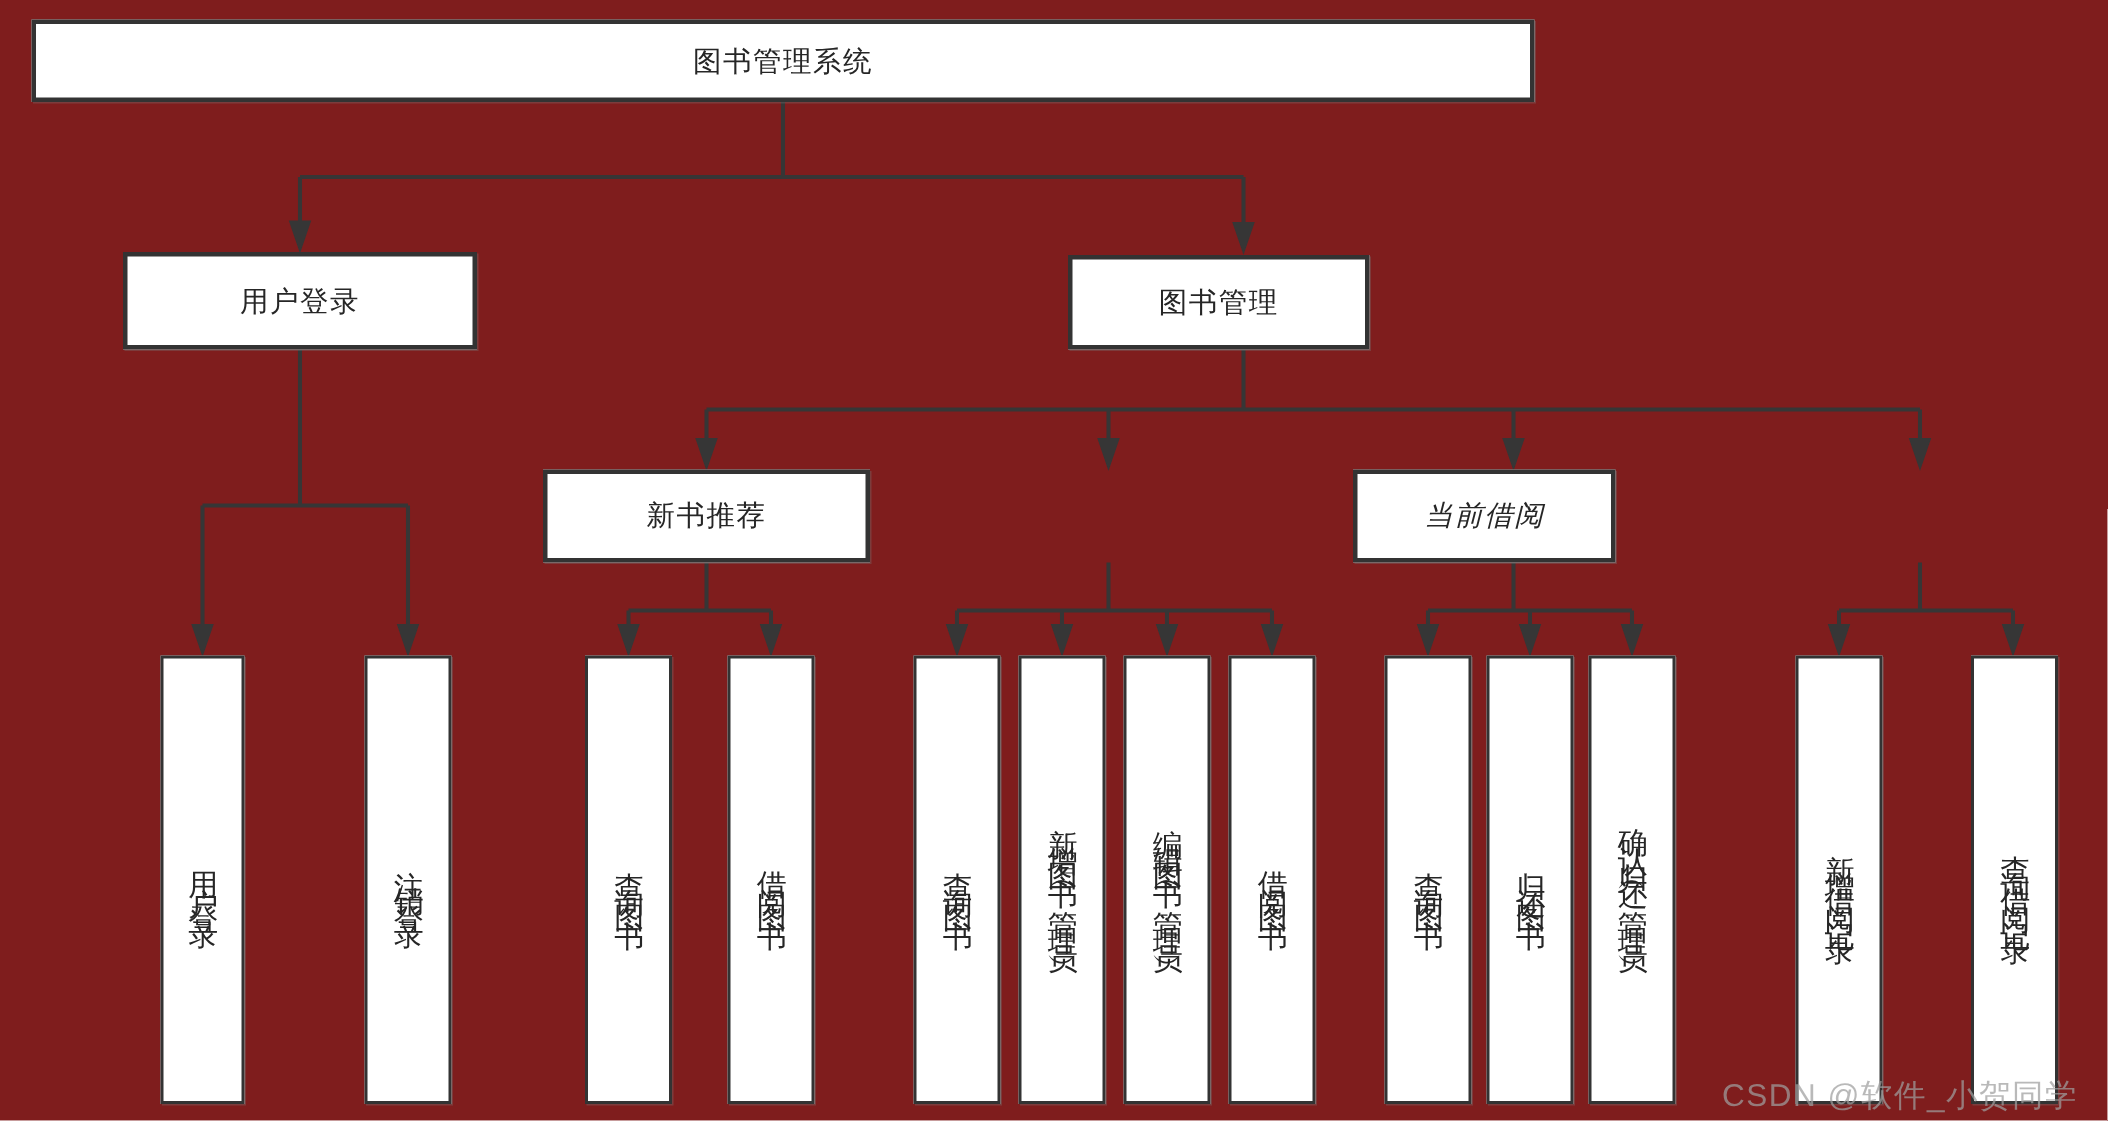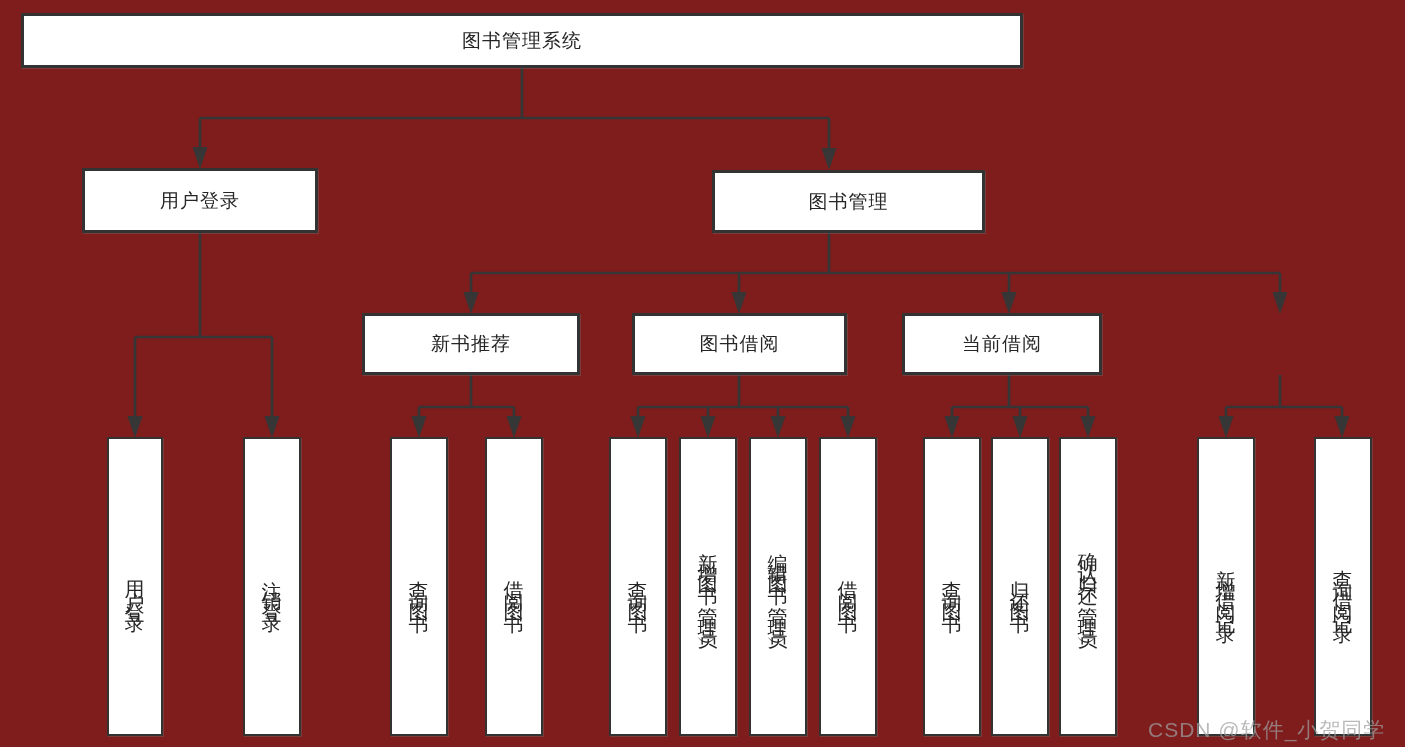--- a/index.html
+++ b/index.html
@@ -87,31 +87,28 @@
     </g>
   </svg>
 
   <div class="hbox" style="left:21px;top:13px;width:1002px;height:55px;">
     <span>图书管理系统</span>
   </div>
 
   <div class="hbox" style="left:82px;top:168px;width:236px;height:65px;">
     <span>用户登录</span>
   </div>
-  <div class="hbox" style="left:712px;top:170px;width:273px;height:63px;">
+  <div class="hbox" style="left:712px;top:170px;width:201px;height:63px;">
     <span>图书管理</span>
   </div>
 
   <div class="hbox" style="left:362px;top:313px;width:218px;height:62px;">
     <span>新书推荐</span>
   </div>
-  <div class="hbox" style="left:632px;top:313px;width:215px;height:62px;">
-    <span>图书借阅</span>
-  </div>
-  <div class="hbox" style="left:902px;top:313px;width:200px;height:62px;">
+  <div class="hbox" style="left:902px;top:313px;width:175px;height:62px;font-style:italic;">
     <span>当前借阅</span>
   </div>
 
   <div class="vbox" style="left:107px;top:437px;width:56px;height:299px;">
     <span class="vtext">用户登录</span>
   </div>
   <div class="vbox" style="left:243px;top:437px;width:58px;height:299px;">
     <span class="vtext">注销登录</span>
   </div>
 

